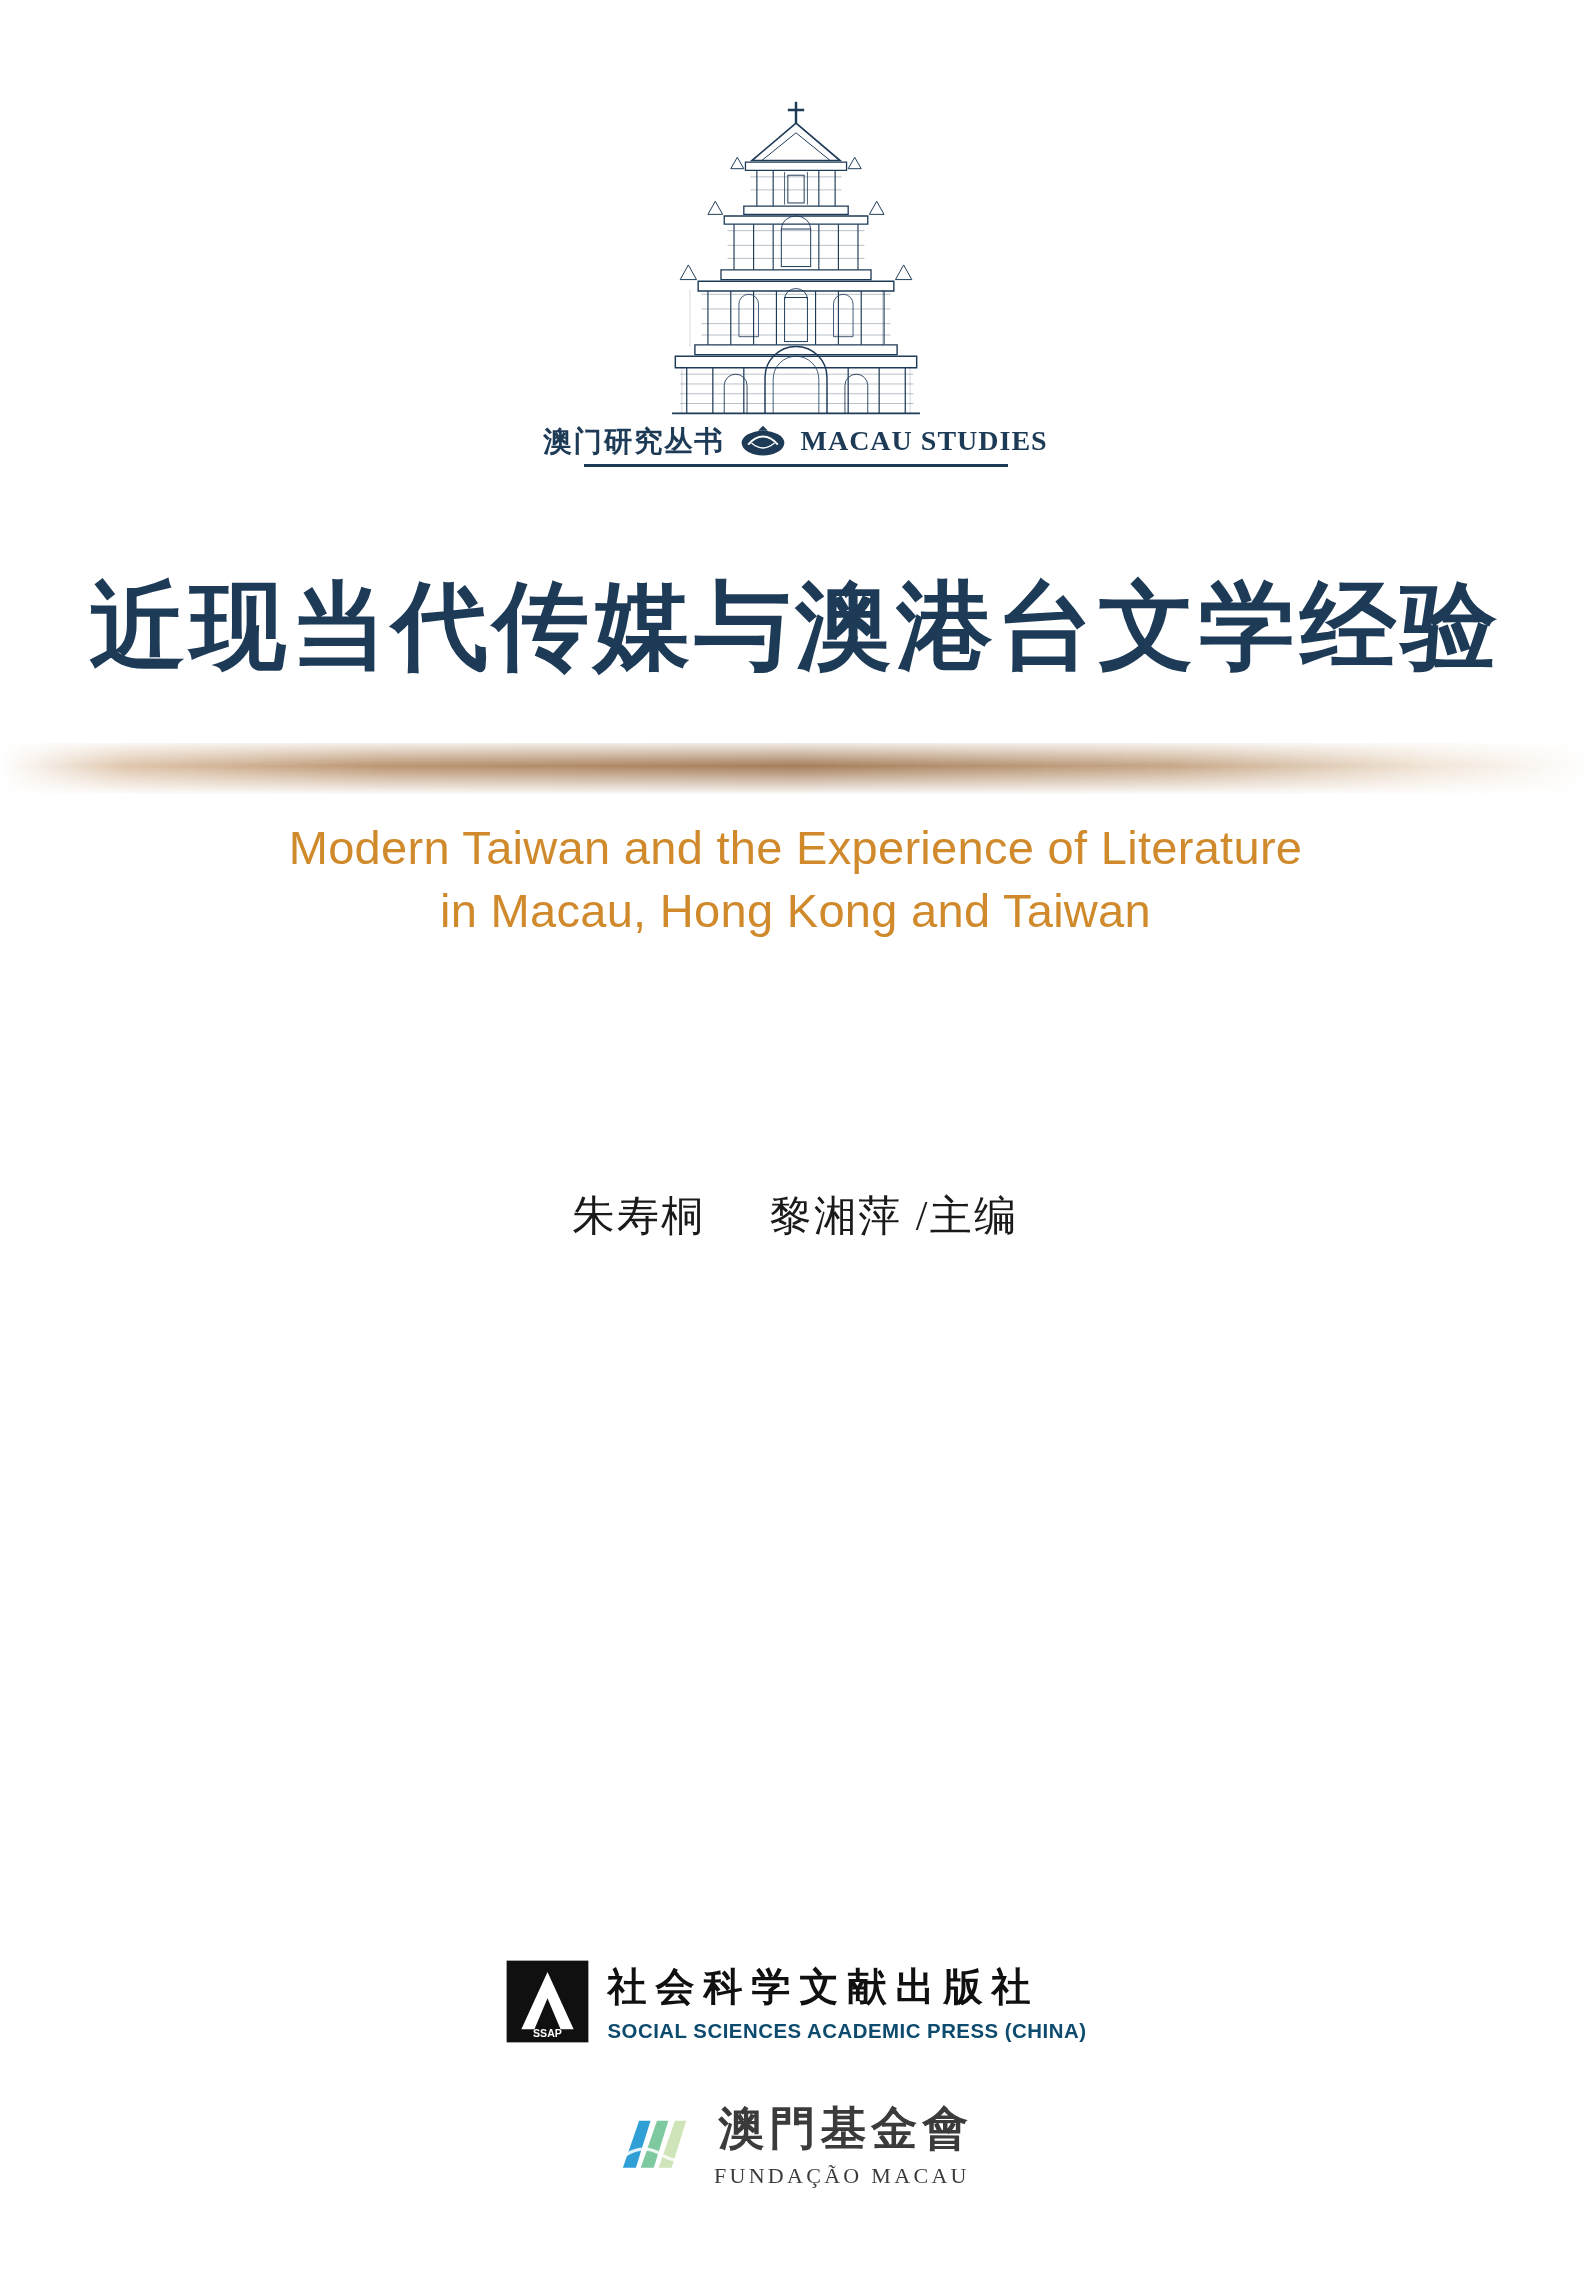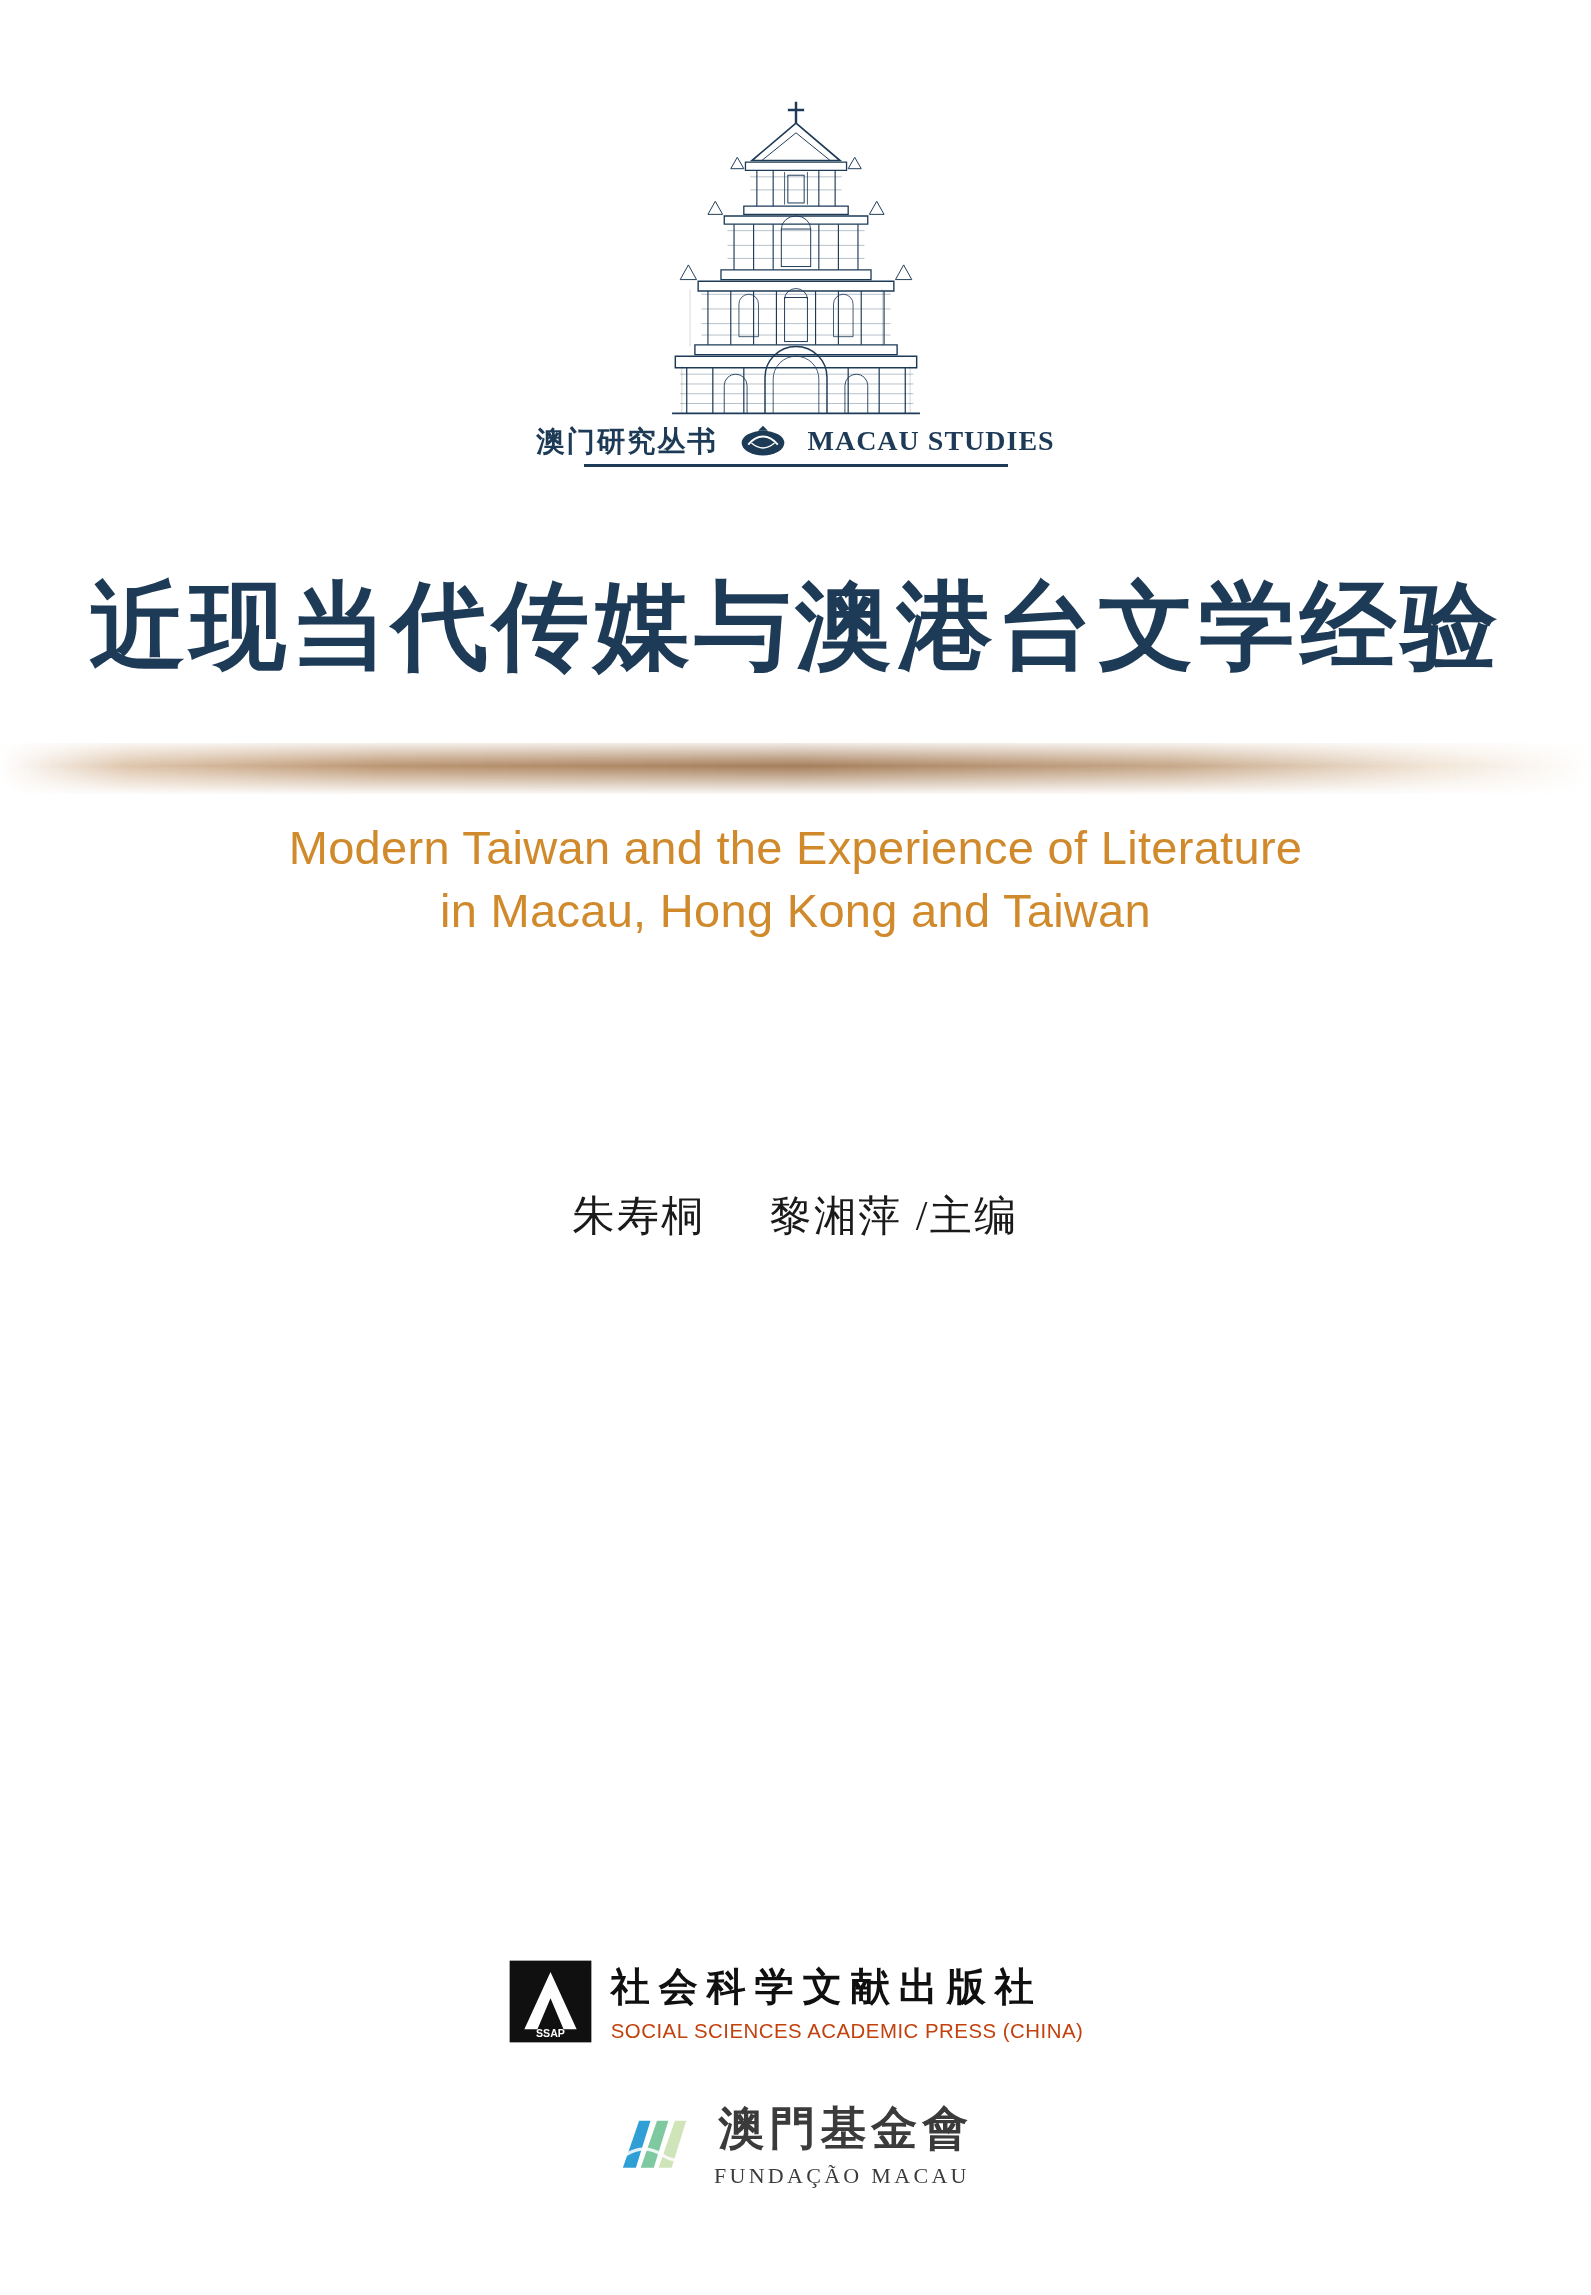--- a/index.html
+++ b/index.html
@@ -39,21 +39,21 @@
   .emblem-art svg {
     display: block;
     width: 100%;
     height: 100%;
   }
   .series-line {
     margin-top: 4.9px;
     display: flex;
     align-items: center;
     justify-content: center;
-    gap: 22px;
+    gap: 15px;
   }
   .series-cn {
     font-family: "Liberation Serif", serif;
     font-size: 28.6px;
     letter-spacing: 1.6px;
     color: #1d3a56;
     font-weight: 700;
     white-space: nowrap;
   }
   .series-mark {
@@ -161,24 +161,24 @@
   .pub-cn {
     font-family: "Liberation Serif", serif;
     font-weight: 700;
     font-size: 39px;
     letter-spacing: 9px;
     color: #101010;
     white-space: nowrap;
   }
   .pub-en {
     font-family: "Liberation Sans", sans-serif;
-    font-weight: 400;
+    font-weight: 700;
     font-size: 20.4px;
     letter-spacing: 0.5px;
-    color: #c2410c;
+    color: #0c4a6e;
     margin-top: 5.7px;
     white-space: nowrap;
   }
 
   
   .foundation {
     position: absolute;
     top: 2098px;
     left: 0;
     right: 0;

